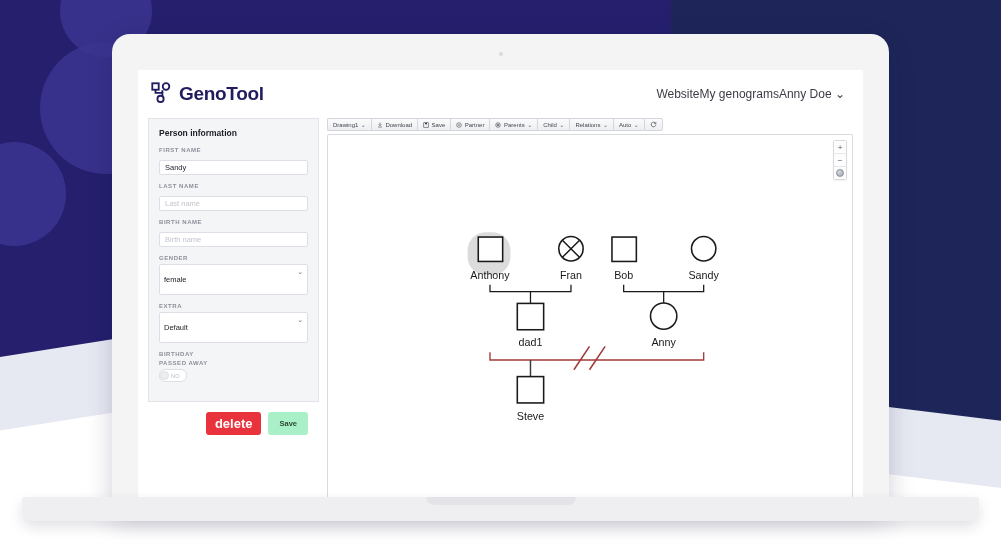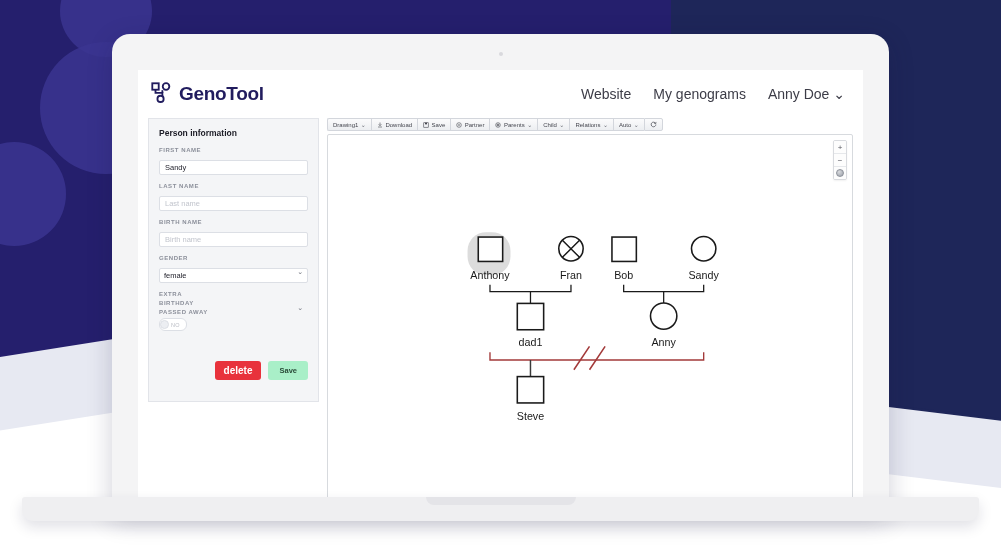--- a/index.html
+++ b/index.html
@@ -175,22 +175,21 @@
   #brand-name {
     font-size: 19px;
     font-weight: bold;
     color: #211c5e;
     letter-spacing: -.3px;
   }
   #header-nav {
     margin-left: auto;
     display: flex;
     align-items: center;
-    gap: 22px;
-    font-size: 14px;
+    font-size: 12px;
     color: #3c3c47;
   }
   #header-nav .nav-link { cursor: pointer; white-space: nowrap; }
 
   
   #app-body {
     display: flex;
     align-items: flex-start;
     padding: 0 10px 0 10px;
     box-sizing: border-box;
@@ -231,21 +230,21 @@
     font-size: 7.5px;
     color: #24242e;
     padding: 0 5px;
     font-family: "Liberation Sans", sans-serif;
     margin-bottom: 8px;
     outline: none;
   }
   .field-input::placeholder { color: #c2c5cd; }
   .field-select {
     width: 100%;
-    height: 15px;
+    height: 31px;
     box-sizing: border-box;
     border: 1px solid #dcdfe5;
     border-radius: 2px;
     background: #ffffff;
     font-size: 7.5px;
     color: #24242e;
     padding: 0 4px;
     font-family: "Liberation Sans", sans-serif;
     margin-bottom: 8px;
     -webkit-appearance: none;
@@ -289,21 +288,21 @@
   }
   #sidebar-actions {
     display: flex;
     justify-content: flex-end;
     gap: 7px;
     margin-top: 30px;
   }
   #btn-delete {
     background: #e8323c;
     color: #ffffff;
-    font-size: 10px;
+    font-size: 13px;
     font-weight: bold;
     border: none;
     border-radius: 3px;
     padding: 4px 9px;
     cursor: pointer;
     font-family: "Liberation Sans", sans-serif;
   }
   #btn-save {
     background: #a9efc8;
     color: #2a4a38;
@@ -452,20 +451,23 @@
         <div class="field-label">GENDER</div>
         <div class="select-wrap">
           <select class="field-select">
             <option>female</option>
           </select>
           <span class="caret">⌄</span>
         </div>
 
         <div class="field-label">EXTRA</div>
         <div class="select-wrap">
+          <select class="field-select">
+            <option>Default</option>
+          </select>
           <span class="caret">⌄</span>
         </div>
 
         <div class="field-label">BIRTHDAY</div>
 
         <div class="field-label">PASSED AWAY</div>
         <div id="toggle-passed">
           <div id="toggle-knob"></div>
           <span id="toggle-text">NO</span>
         </div>

